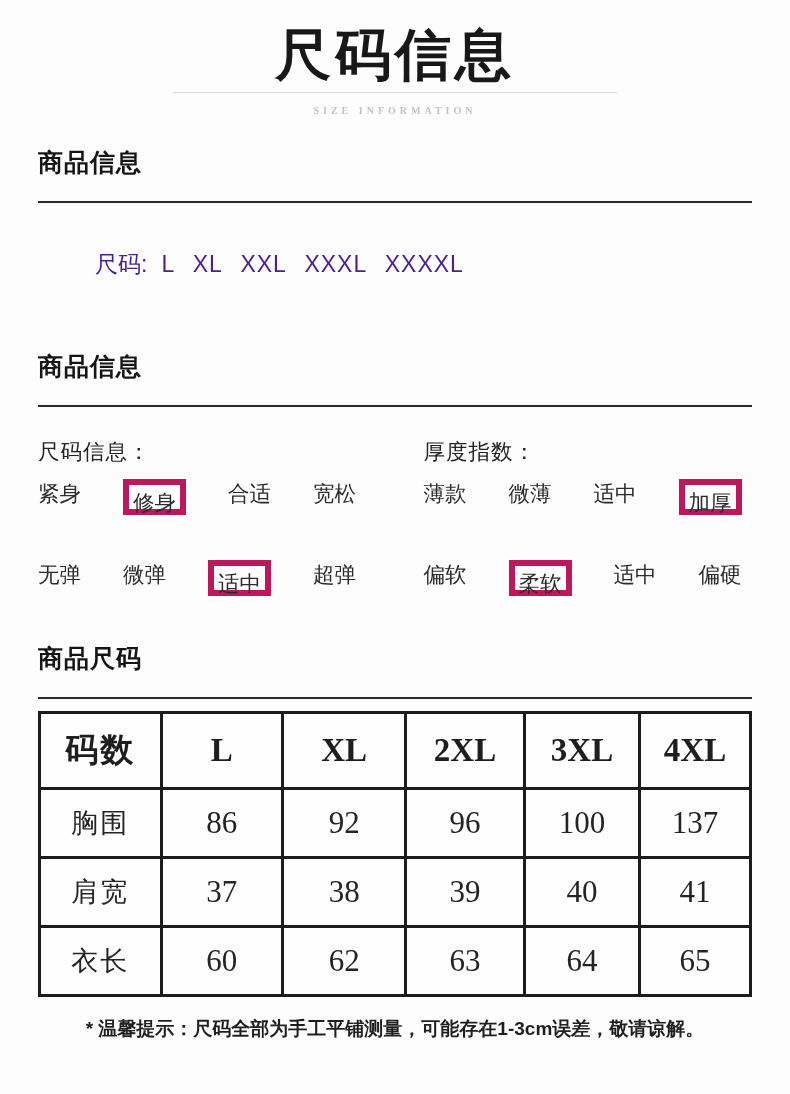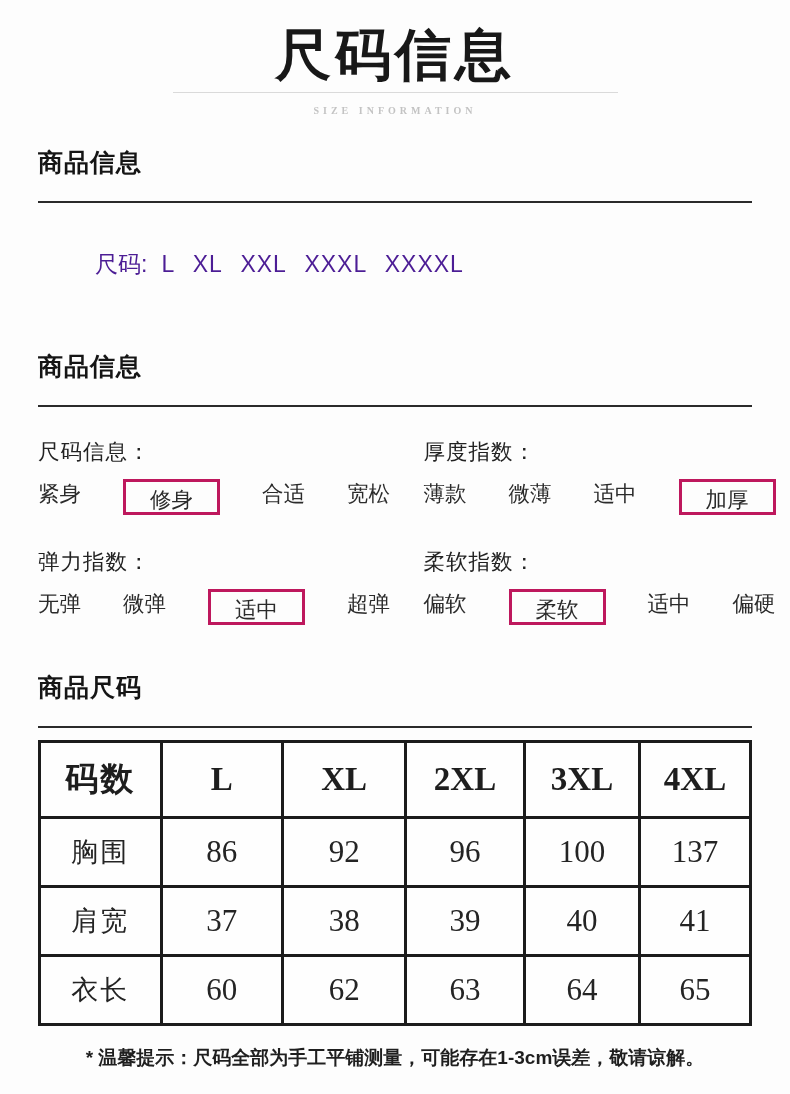--- a/index.html
+++ b/index.html
@@ -72,22 +72,22 @@
   .options {
     display: flex;
     gap: 42px;
     margin-top: 13px;
     height: 36px;
     font-size: 21.5px;
     color: #2b2b2b;
   }
   .option { white-space: nowrap; }
   .boxed {
-    border: 3px solid #be185d;
-    padding: 3px 24px 4px;
+    border: 6px solid #be185d;
+    padding: 3px 4px 4px;
   }
 
   
   table.size-table {
     width: 100%;
     border-collapse: collapse;
     table-layout: fixed;
     margin-top: 12px;
     font-family: "Liberation Serif", "DejaVu Serif", serif;
   }
@@ -146,31 +146,29 @@
       <div class="group-label">厚度指数：</div>
       <div class="options">
         <span class="option">薄款</span>
         <span class="option">微薄</span>
         <span class="option">适中</span>
         <span class="option boxed">加厚</span>
       </div>
     </div>
 
     <div class="group">
-      <div class="group-label">弹力指数：</div>
       <div class="options">
         <span class="option">无弹</span>
         <span class="option">微弹</span>
         <span class="option boxed">适中</span>
         <span class="option">超弹</span>
       </div>
     </div>
 
     <div class="group">
-      <div class="group-label">柔软指数：</div>
       <div class="options">
         <span class="option">偏软</span>
         <span class="option boxed">柔软</span>
         <span class="option">适中</span>
         <span class="option">偏硬</span>
       </div>
     </div>
 
   </div>
 

